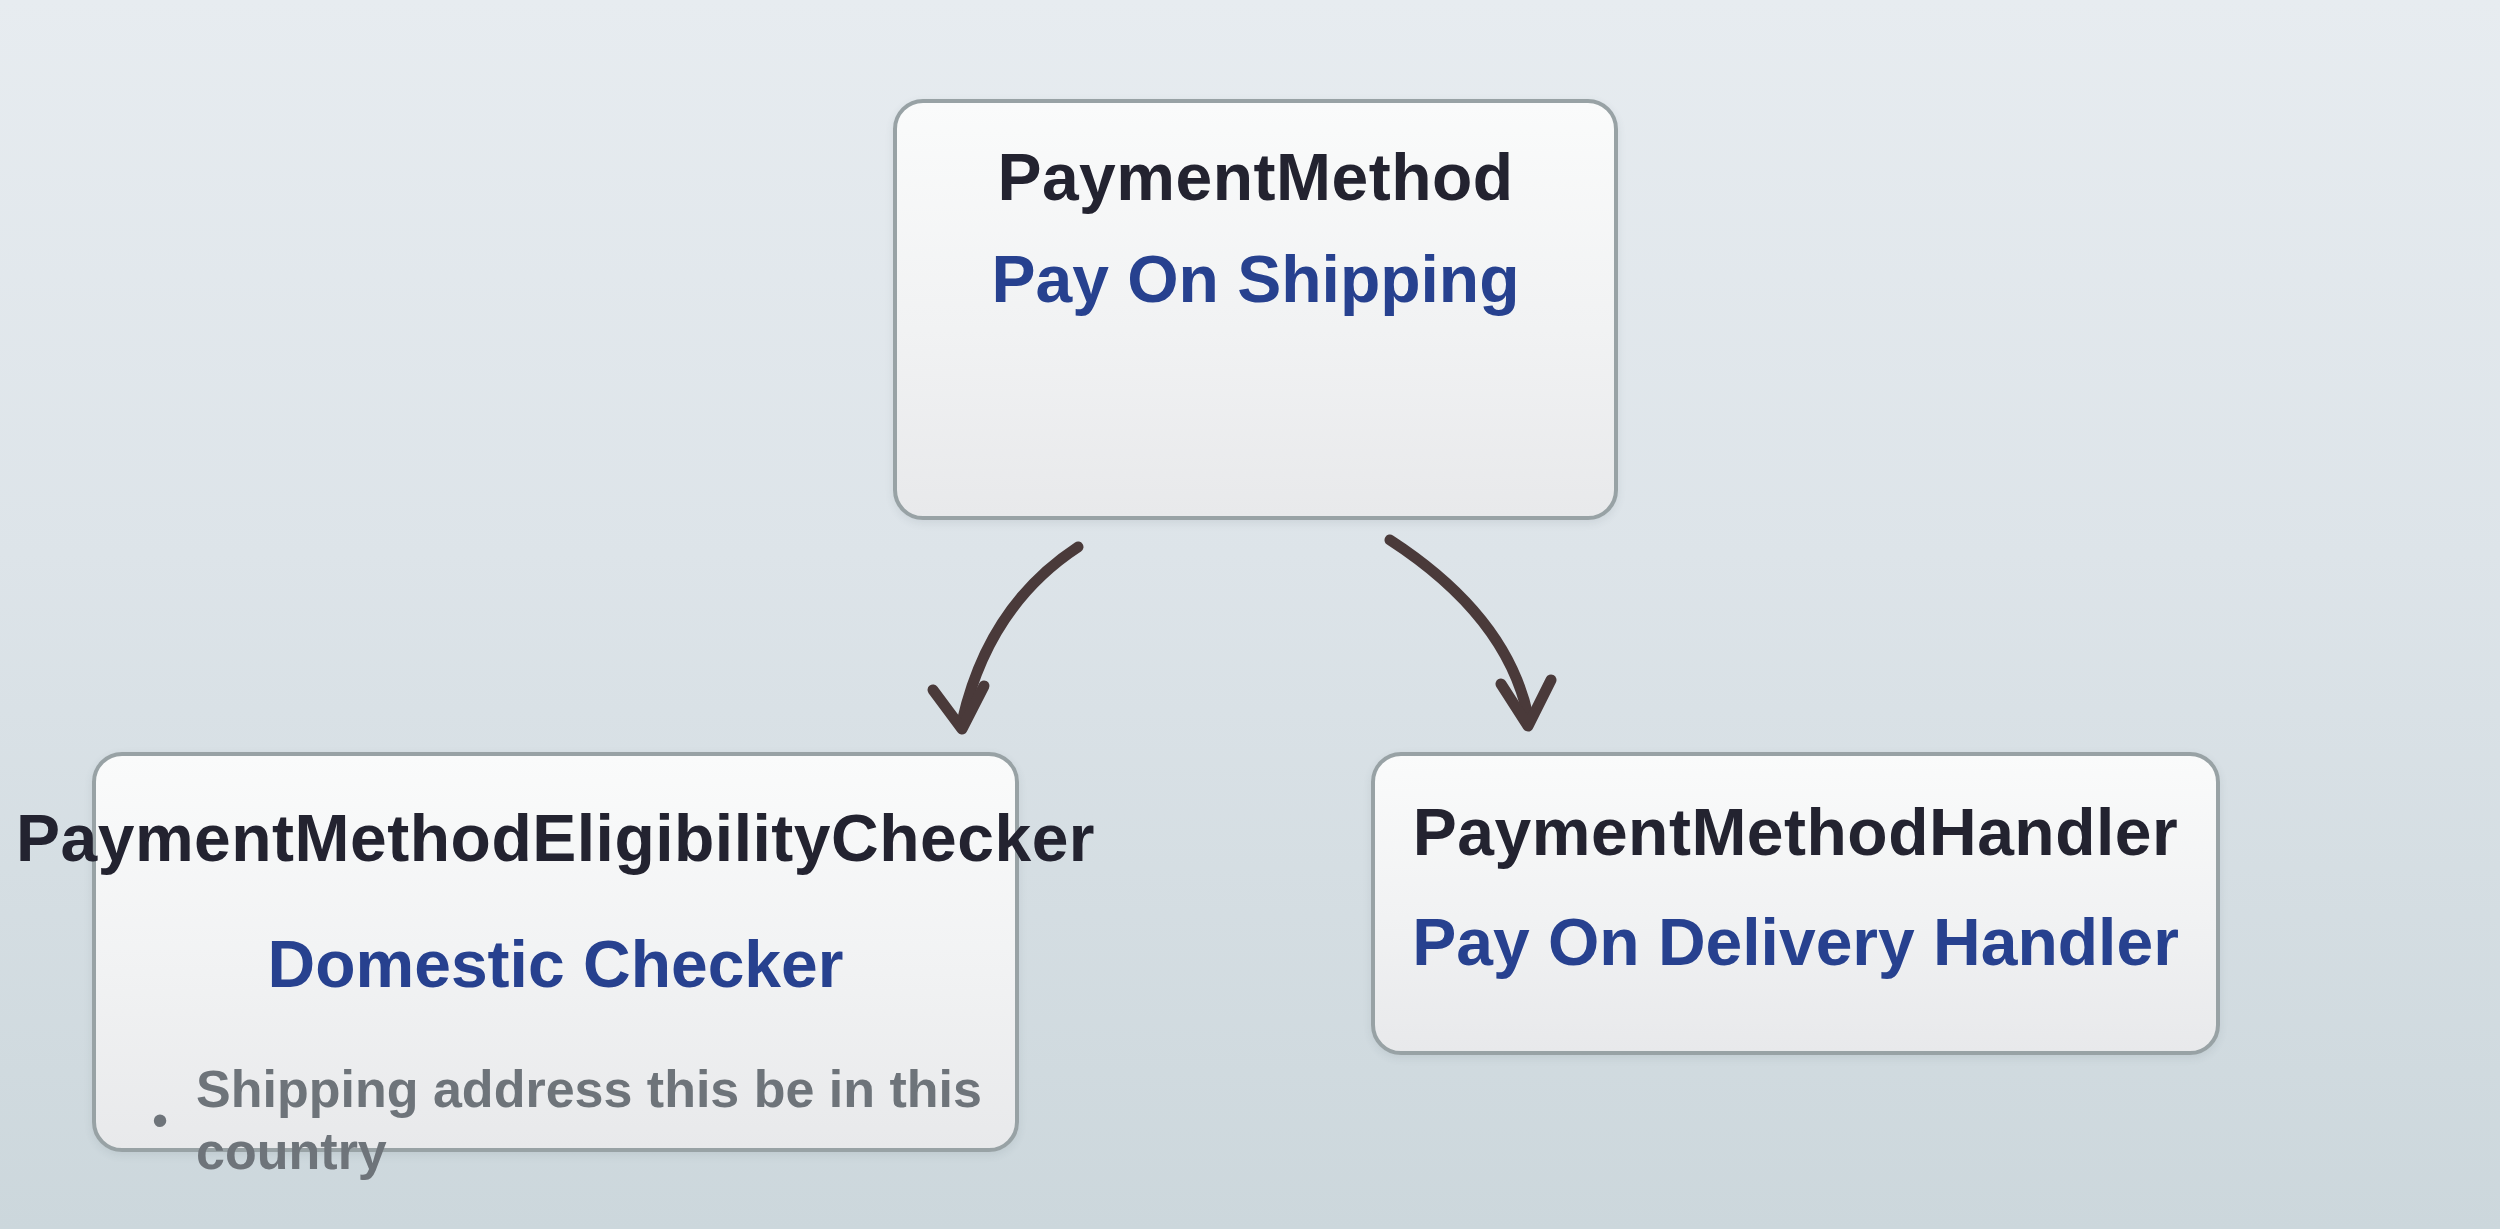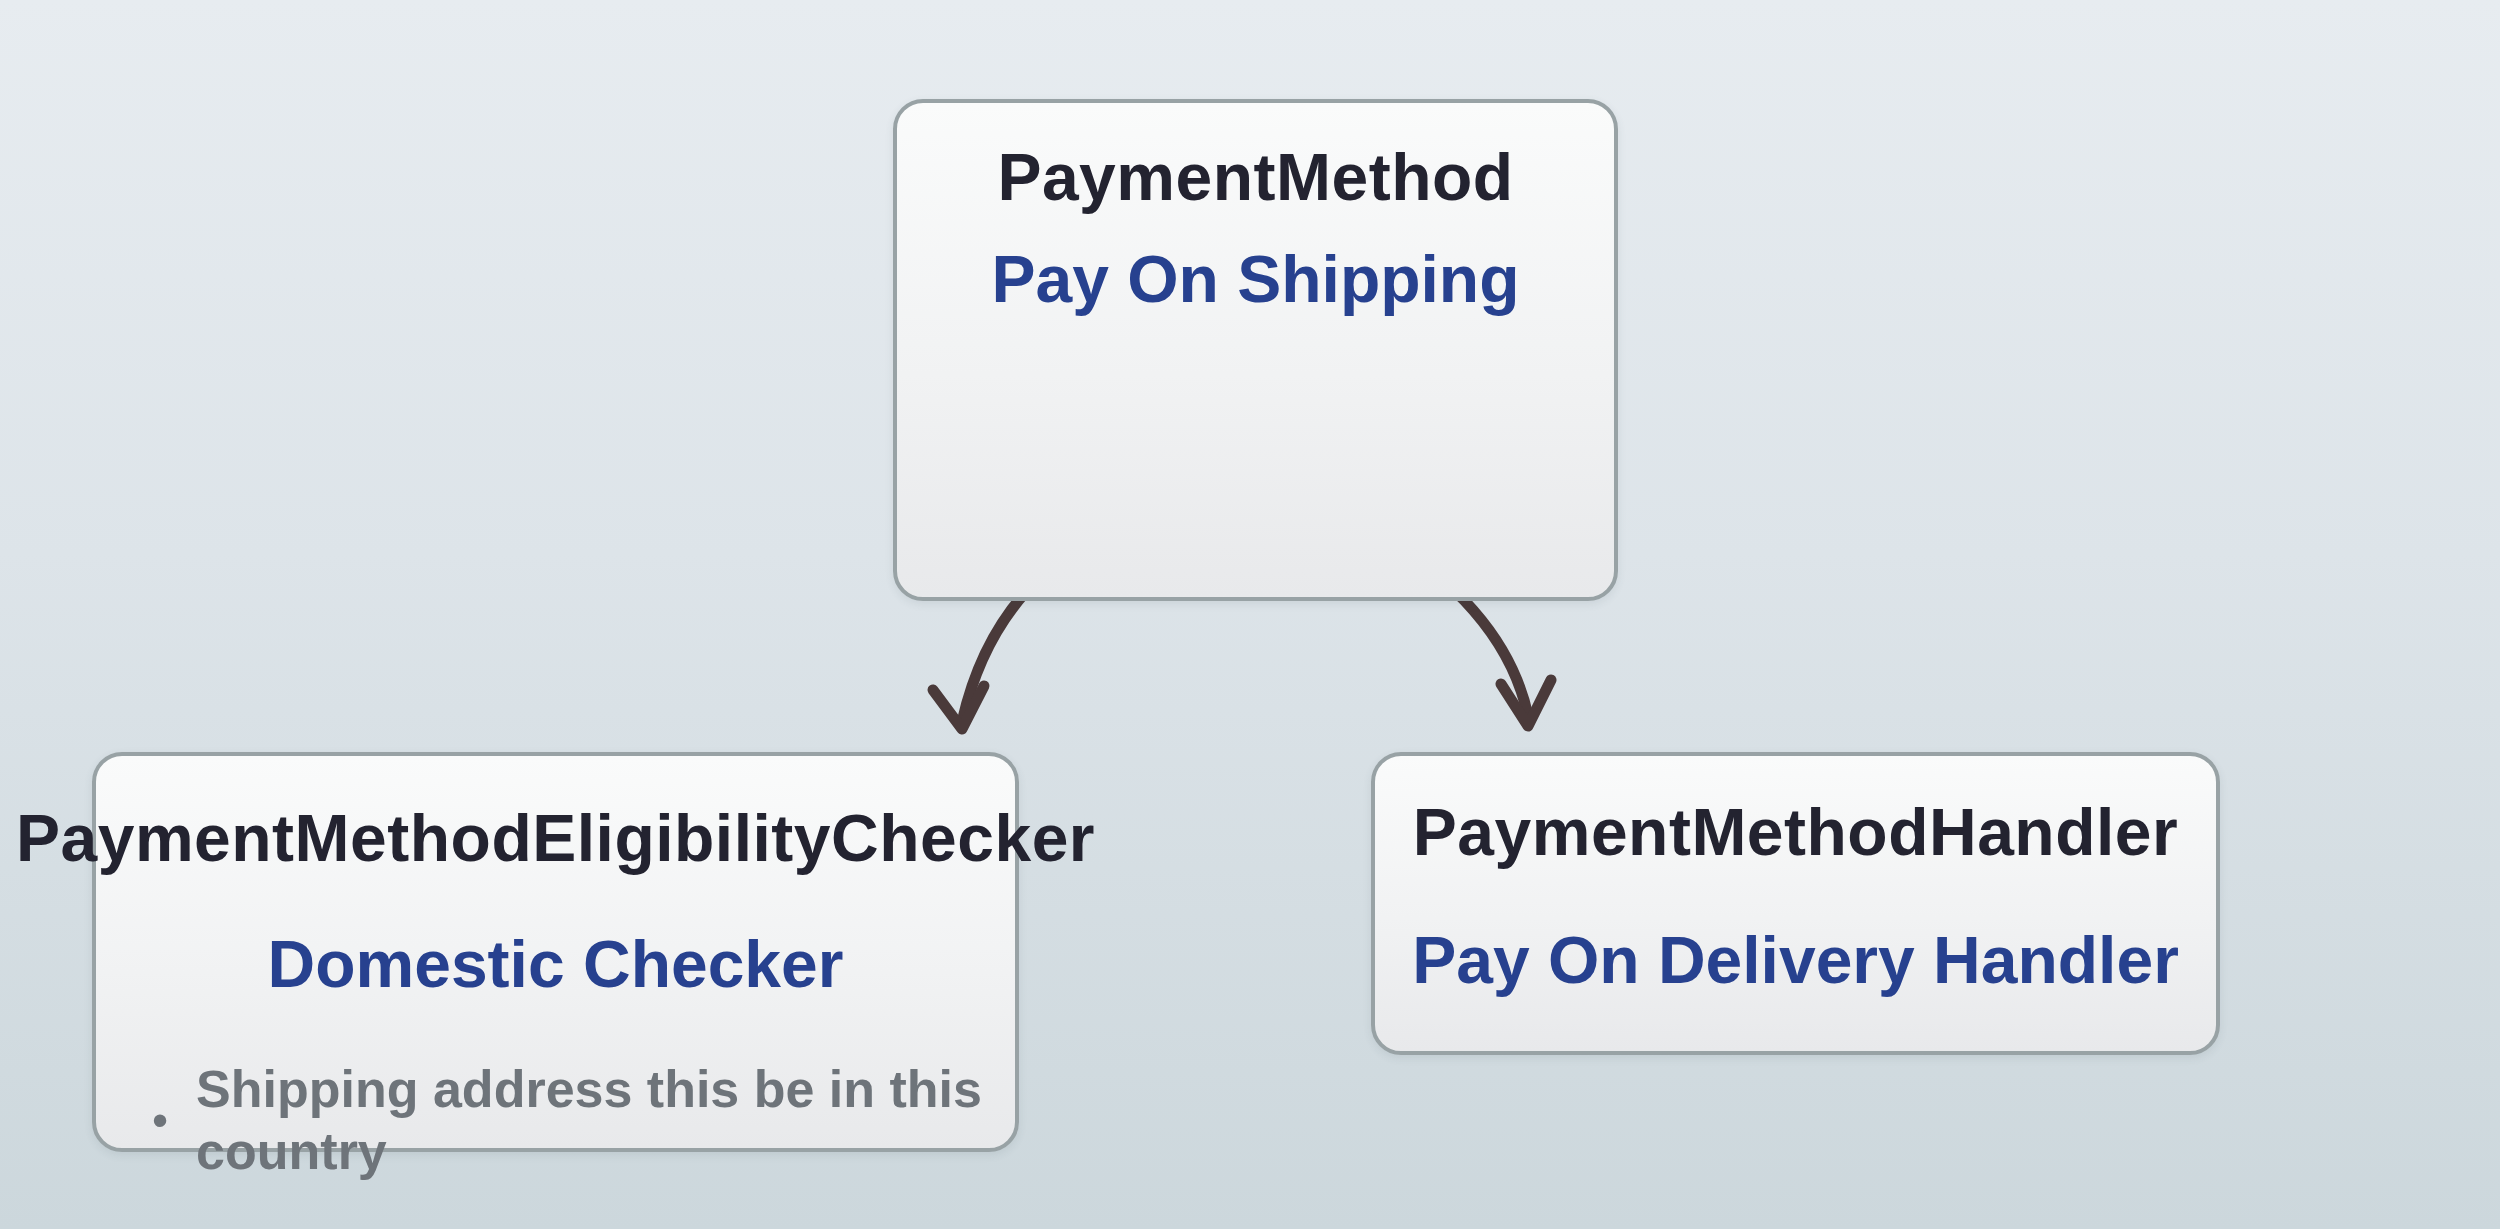--- a/index.html
+++ b/index.html
@@ -29,21 +29,21 @@
     box-sizing: border-box;
     background: linear-gradient(180deg, #fafbfb 0%, #f1f2f3 55%, #e8e9eb 100%);
     border: 4px solid #98a2a5;
     border-radius: 30px;
     box-shadow: 0 3px 8px rgba(60, 75, 85, 0.10);
     display: flex;
     flex-direction: column;
     align-items: center;
     text-align: center;
   }
-  .card-top   { left: 893px;  top: 99px;  width: 725px;  height: 502px; }
+  .card-top   { left: 893px;  top: 99px;  width: 725px;  height: 421px; }
   .card-left  { left: 92px;   top: 752px; width: 927px; height: 400px; }
   .card-right { left: 1371px; top: 752px; width: 849px; height: 303px; }
 
   .card-title {
     margin: 0;
     font-size: 66px;
     font-weight: bold;
     line-height: 80px;
     color: #232330;
     letter-spacing: 0.5px;
@@ -53,21 +53,21 @@
   .card-right .card-title { margin-top: 36px; }
 
   .card-subtitle {
     font-size: 66px;
     font-weight: bold;
     line-height: 80px;
     color: #27418f;
   }
   .card-top   .card-subtitle { margin-top: 22px; }
   .card-left  .card-subtitle { margin-top: 46px; }
-  .card-right .card-subtitle { margin-top: 48px; text-align: right; }
+  .card-right .card-subtitle { margin-top: 30px; text-align: right; }
 
   .code-pill {
     margin-top: 36px;
     align-self: stretch;
     margin-left: 26px;
     margin-right: 26px;
     height: 122px;
     background: #ffffff;
     border-radius: 28px;
     display: flex;

